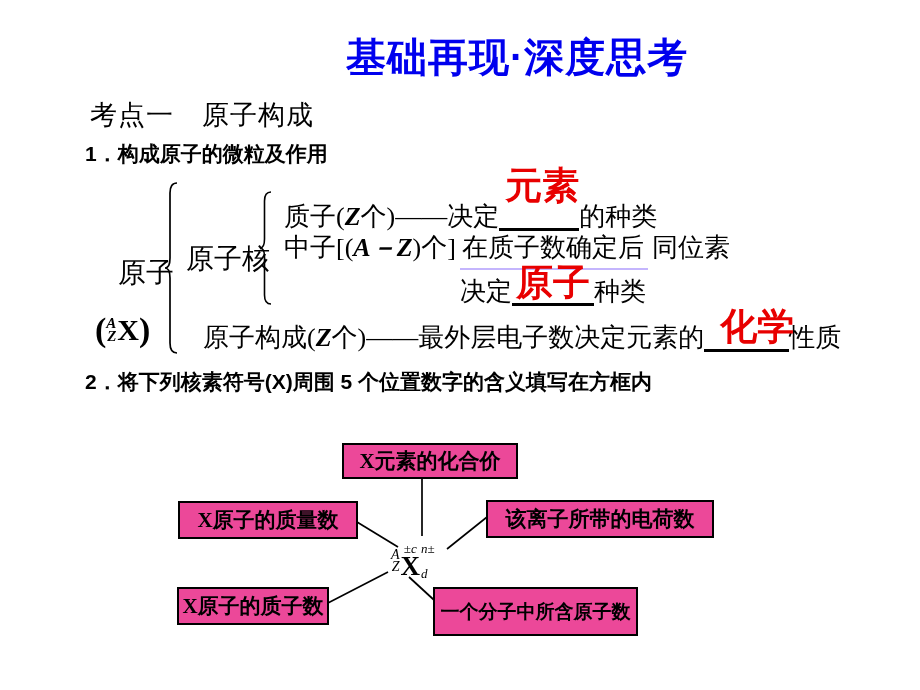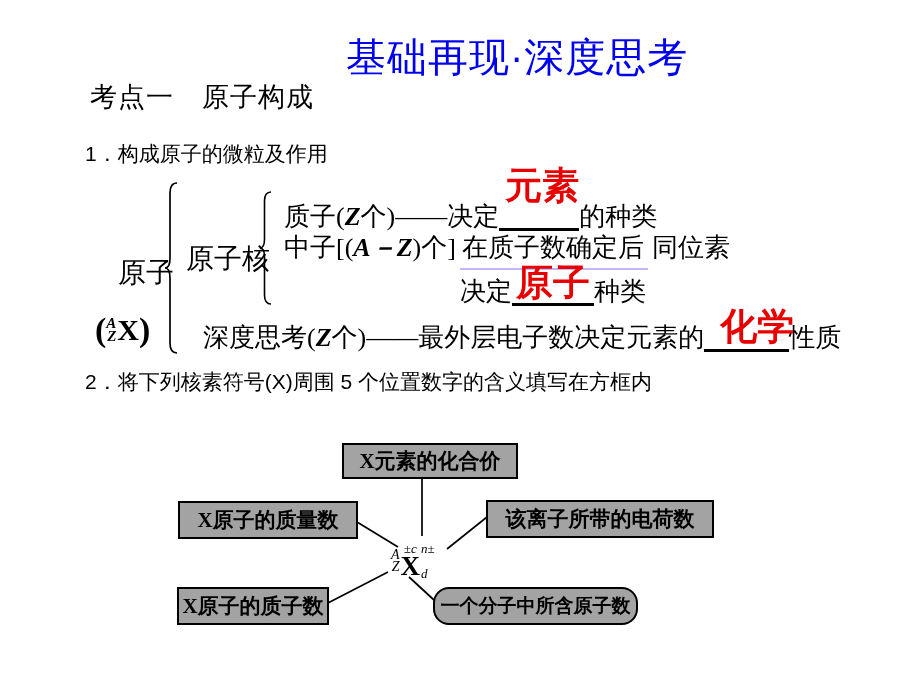--- a/index.html
+++ b/index.html
@@ -5,24 +5,24 @@
   :root{
     --title-color:#0000ee;
     --answer-color:#e80000;
   }
   html,body{margin:0;padding:0;background:#ffffff;}
   .slide{
     position:relative;width:920px;height:690px;background:#ffffff;overflow:hidden;
     font-family:"Liberation Serif","DejaVu Serif",serif;color:#000;
   }
   .abs{position:absolute;white-space:nowrap;}
-  .hei{font-family:"Liberation Sans","DejaVu Sans",sans-serif;font-weight:normal;}
+  .hei{font-family:"Liberation Sans","DejaVu Sans",sans-serif;font-weight:bold;}
 
   .title{left:346px;top:30px;font-size:40px;color:var(--title-color);letter-spacing:1px;}
-  .section{left:90px;top:79px;font-size:27px;letter-spacing:1px;}
+  .section{left:90px;top:97px;font-size:27px;letter-spacing:1px;}
   .item-head{font-size:21px;}
   .item1{left:85px;top:140px;}
   .item2{left:85px;top:368px;}
 
   
   .map-line{font-size:26px;}
   .root-label{left:118px;top:254px;font-size:28px;}
   .nucleus-label{left:186px;top:240px;font-size:28px;}
   .brace{position:absolute;}
   .proton-line{left:284px;top:199px;}
@@ -52,27 +52,27 @@
 
   .centersym{left:391px;top:543px;display:flex;align-items:center;}
   .centersym .azcol{font-size:14px;line-height:12px;font-weight:normal;}
   .xcol{display:flex;flex-direction:column;align-items:center;margin:0 1px;}
   .xcol .val{font-size:13px;line-height:10px;font-style:italic;}
   .xcol .bigx{font-size:27px;line-height:24px;font-weight:bold;}
   .nrcol{display:flex;flex-direction:column;justify-content:space-between;height:36px;font-size:13px;line-height:11px;font-style:italic;}
 
   
   .dbox{position:absolute;border:2px solid #000;display:flex;align-items:center;justify-content:center;
-        font-size:21px;font-weight:bold;background:#a3a3a3;box-sizing:border-box;}
+        font-size:21px;font-weight:bold;background:#ec4899;box-sizing:border-box;}
   .dbox.tight{font-size:19px;}
   .box-top{left:342px;top:443px;width:176px;height:36px;}
   .box-lt{left:178px;top:501px;width:180px;height:38px;}
   .box-rt{left:486px;top:500px;width:228px;height:38px;}
   .box-lb{left:177px;top:587px;width:152px;height:38px;}
-  .box-rb{left:433px;top:587px;width:205px;height:38px;border-radius:16px;}
+  .box-rb{left:433px;top:587px;width:205px;height:49px;}
 
   svg{display:block;}
 </style>
 </head>
 <body>
 
 <div class="slide">
 
   <div class="abs hei title">基础再现·深度思考</div>
 
@@ -110,21 +110,21 @@
       <span class="paren">(</span>
       <span class="azcol">
         <span>A</span>
         <span>Z</span>
       </span>
       <span class="bigx">X</span>
       <span class="paren">)</span>
     </div>
 
     <div class="abs map-line electron-line">
-      <span>深度思考(</span><span class="var">Z</span><span>个)</span><span>——</span><span>最外层电子数决定元素的</span><span class="blank blank-on3"><span class="ans">化学</span></span><span>性质</span>
+      <span>原子构成(</span><span class="var">Z</span><span>个)</span><span>——</span><span>最外层电子数决定元素的</span><span class="blank blank-on3"><span class="ans">化学</span></span><span>性质</span>
     </div>
   </div>
 
   <div class="abs hei item-head item2">2．将下列核素符号(X)周围 5 个位置数字的含义填写在方框内</div>
 
   <div>
     <svg class="abs" style="left:0;top:440px;" width="920" height="200" viewBox="0 0 920 200">
       <line x1="422" y1="38" x2="422" y2="96" stroke="#000" stroke-width="1.7"></line>
       <line x1="357" y1="82" x2="398" y2="107" stroke="#000" stroke-width="1.7"></line>
       <line x1="487" y1="77" x2="447" y2="109" stroke="#000" stroke-width="1.7"></line>

